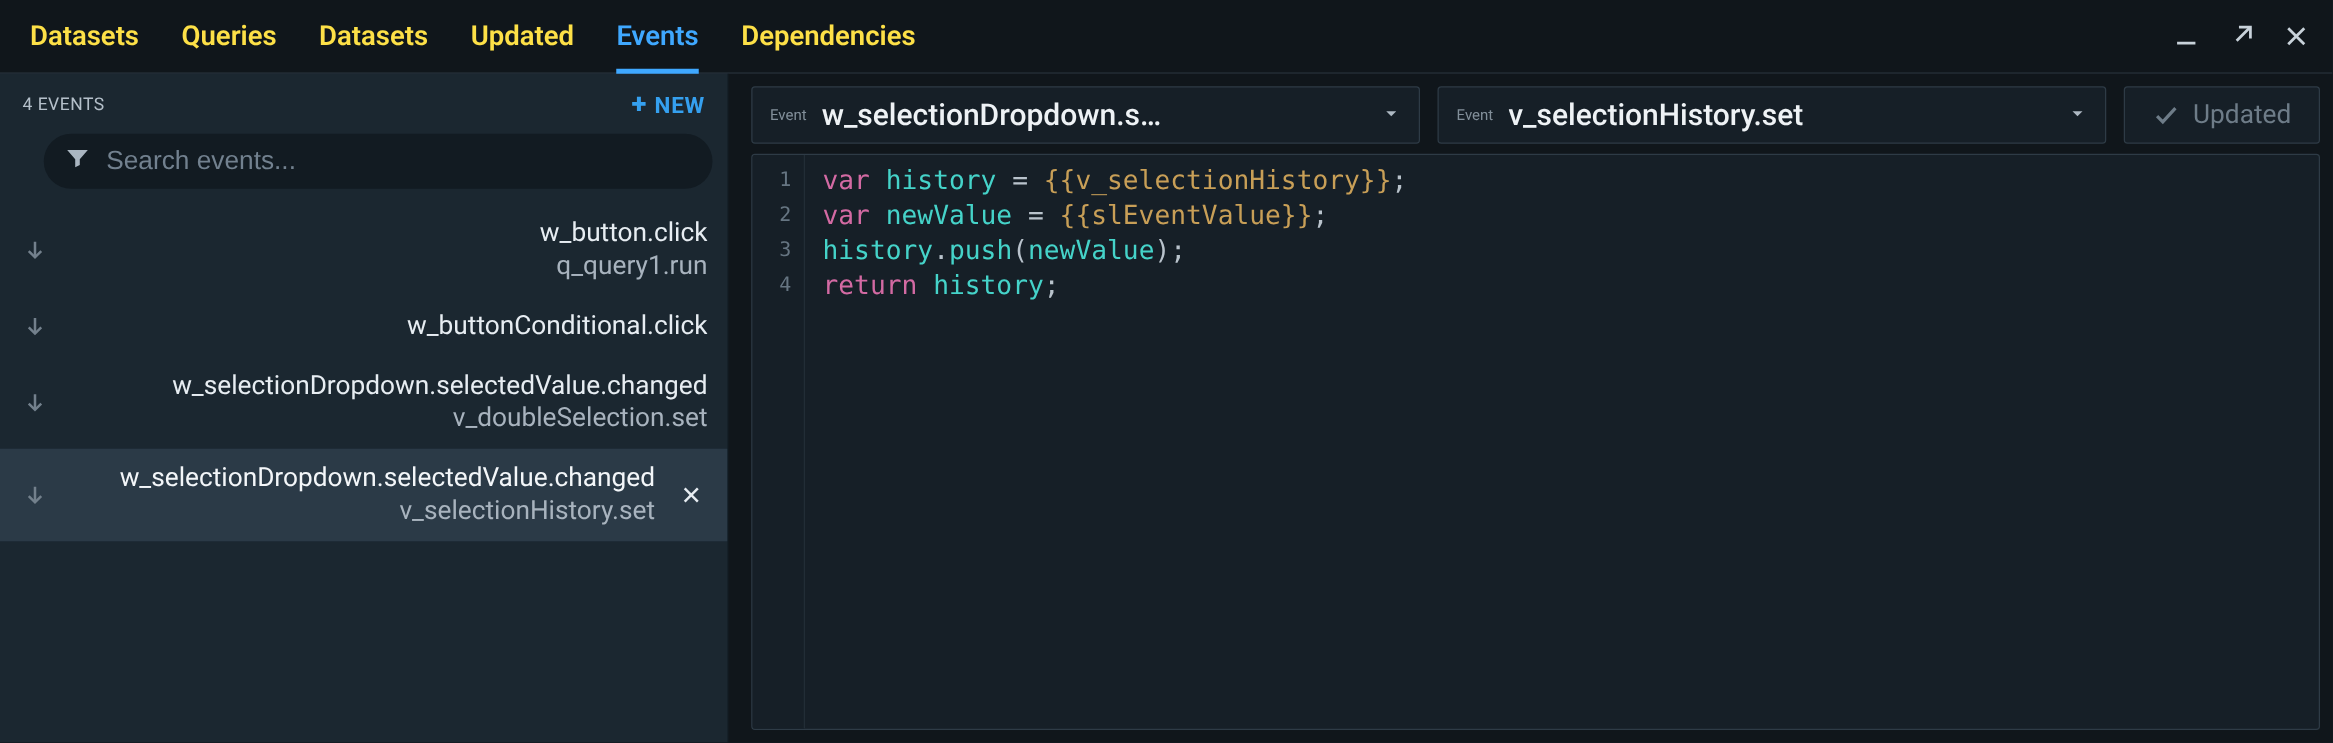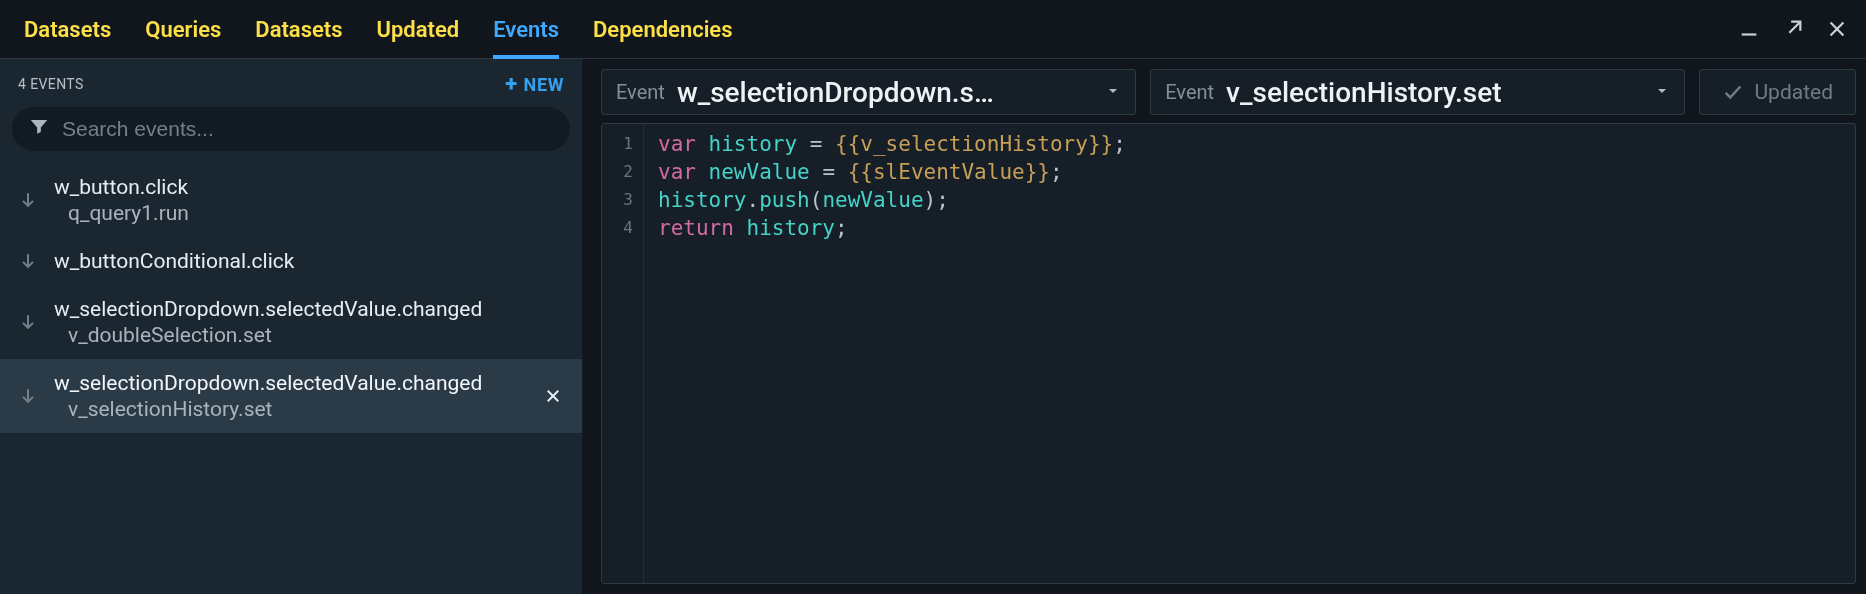--- a/index.html
+++ b/index.html
@@ -71,42 +71,42 @@
   }
   .new-btn {
     color: #35a0ef;
     font-weight: 700;
     font-size: 18px;
     letter-spacing: 0.6px;
     display: flex; align-items: center; gap: 6px;
     cursor: pointer;
   }
   .new-btn .plus { font-size: 22px; font-weight: 800; line-height: 1; }
-  .search-wrap { padding: 4px 12px 12px 12px; }
+  .search-wrap { padding: 4px 12px 12px 12px; margin-left: 23px; }
   .search {
     width: 100%;
     height: 44px;
     border-radius: 22px;
     background: #121b22;
     border: none;
     padding: 0 18px 0 50px;
     color: #c8d2da;
     font-size: 21px;
     outline: none;
   }
   .search::placeholder { color: #72818f; }
   .search-box { position: relative; }
   .search-icon {
     position: absolute;
     left: 16px; top: 50%; transform: translateY(-50%);
     color: #aab6c1;
   }
   .search-icon svg { width: 22px; height: 22px; fill: currentColor; }
 
-  .event-list { flex: 1; overflow: auto; }
+  .event-list { flex: 1; overflow: auto; text-align: right; }
   .event-item {
     display: flex;
     align-items: center;
     gap: 16px;
     padding: 12px 16px 12px 18px;
     cursor: pointer;
   }
   .event-item.selected { background: #2b3a47; }
   .event-arrow { color: #73808c; display:flex; align-items:center; }
   .event-arrow svg { width: 20px; height: 20px; stroke: currentColor; fill: none; stroke-width: 2.4; }
@@ -132,22 +132,22 @@
     border-radius: 3px;
     background: #161f27;
     border: 1px solid #2e3b46;
     display: flex;
     align-items: center;
     padding: 0 14px;
     gap: 12px;
     cursor: pointer;
     min-width: 0;
   }
-  .dd .dd-label { color: #828f9a; font-size: 20px; flex-shrink: 0; }
-  .dd .dd-value { color: #eef2f5; font-size: 28px; font-weight: 500; white-space: nowrap; overflow: hidden; text-overflow: ellipsis; flex: 1; min-width: 0; }
+  .dd .dd-label { color: #828f9a; font-size: 12px; flex-shrink: 0; }
+  .dd .dd-value { color: #eef2f5; font-size: 24px; font-weight: 500; white-space: nowrap; overflow: hidden; text-overflow: ellipsis; flex: 1; min-width: 0; }
   .dd .caret { color: #aeb9c3; }
   .dd .caret svg { width: 16px; height: 16px; fill: currentColor; }
   .status-btn {
     height: 46px;
     display: flex;
     align-items: center;
     gap: 10px;
     padding: 0 22px;
     color: #6e7c88;
     font-size: 21px;

